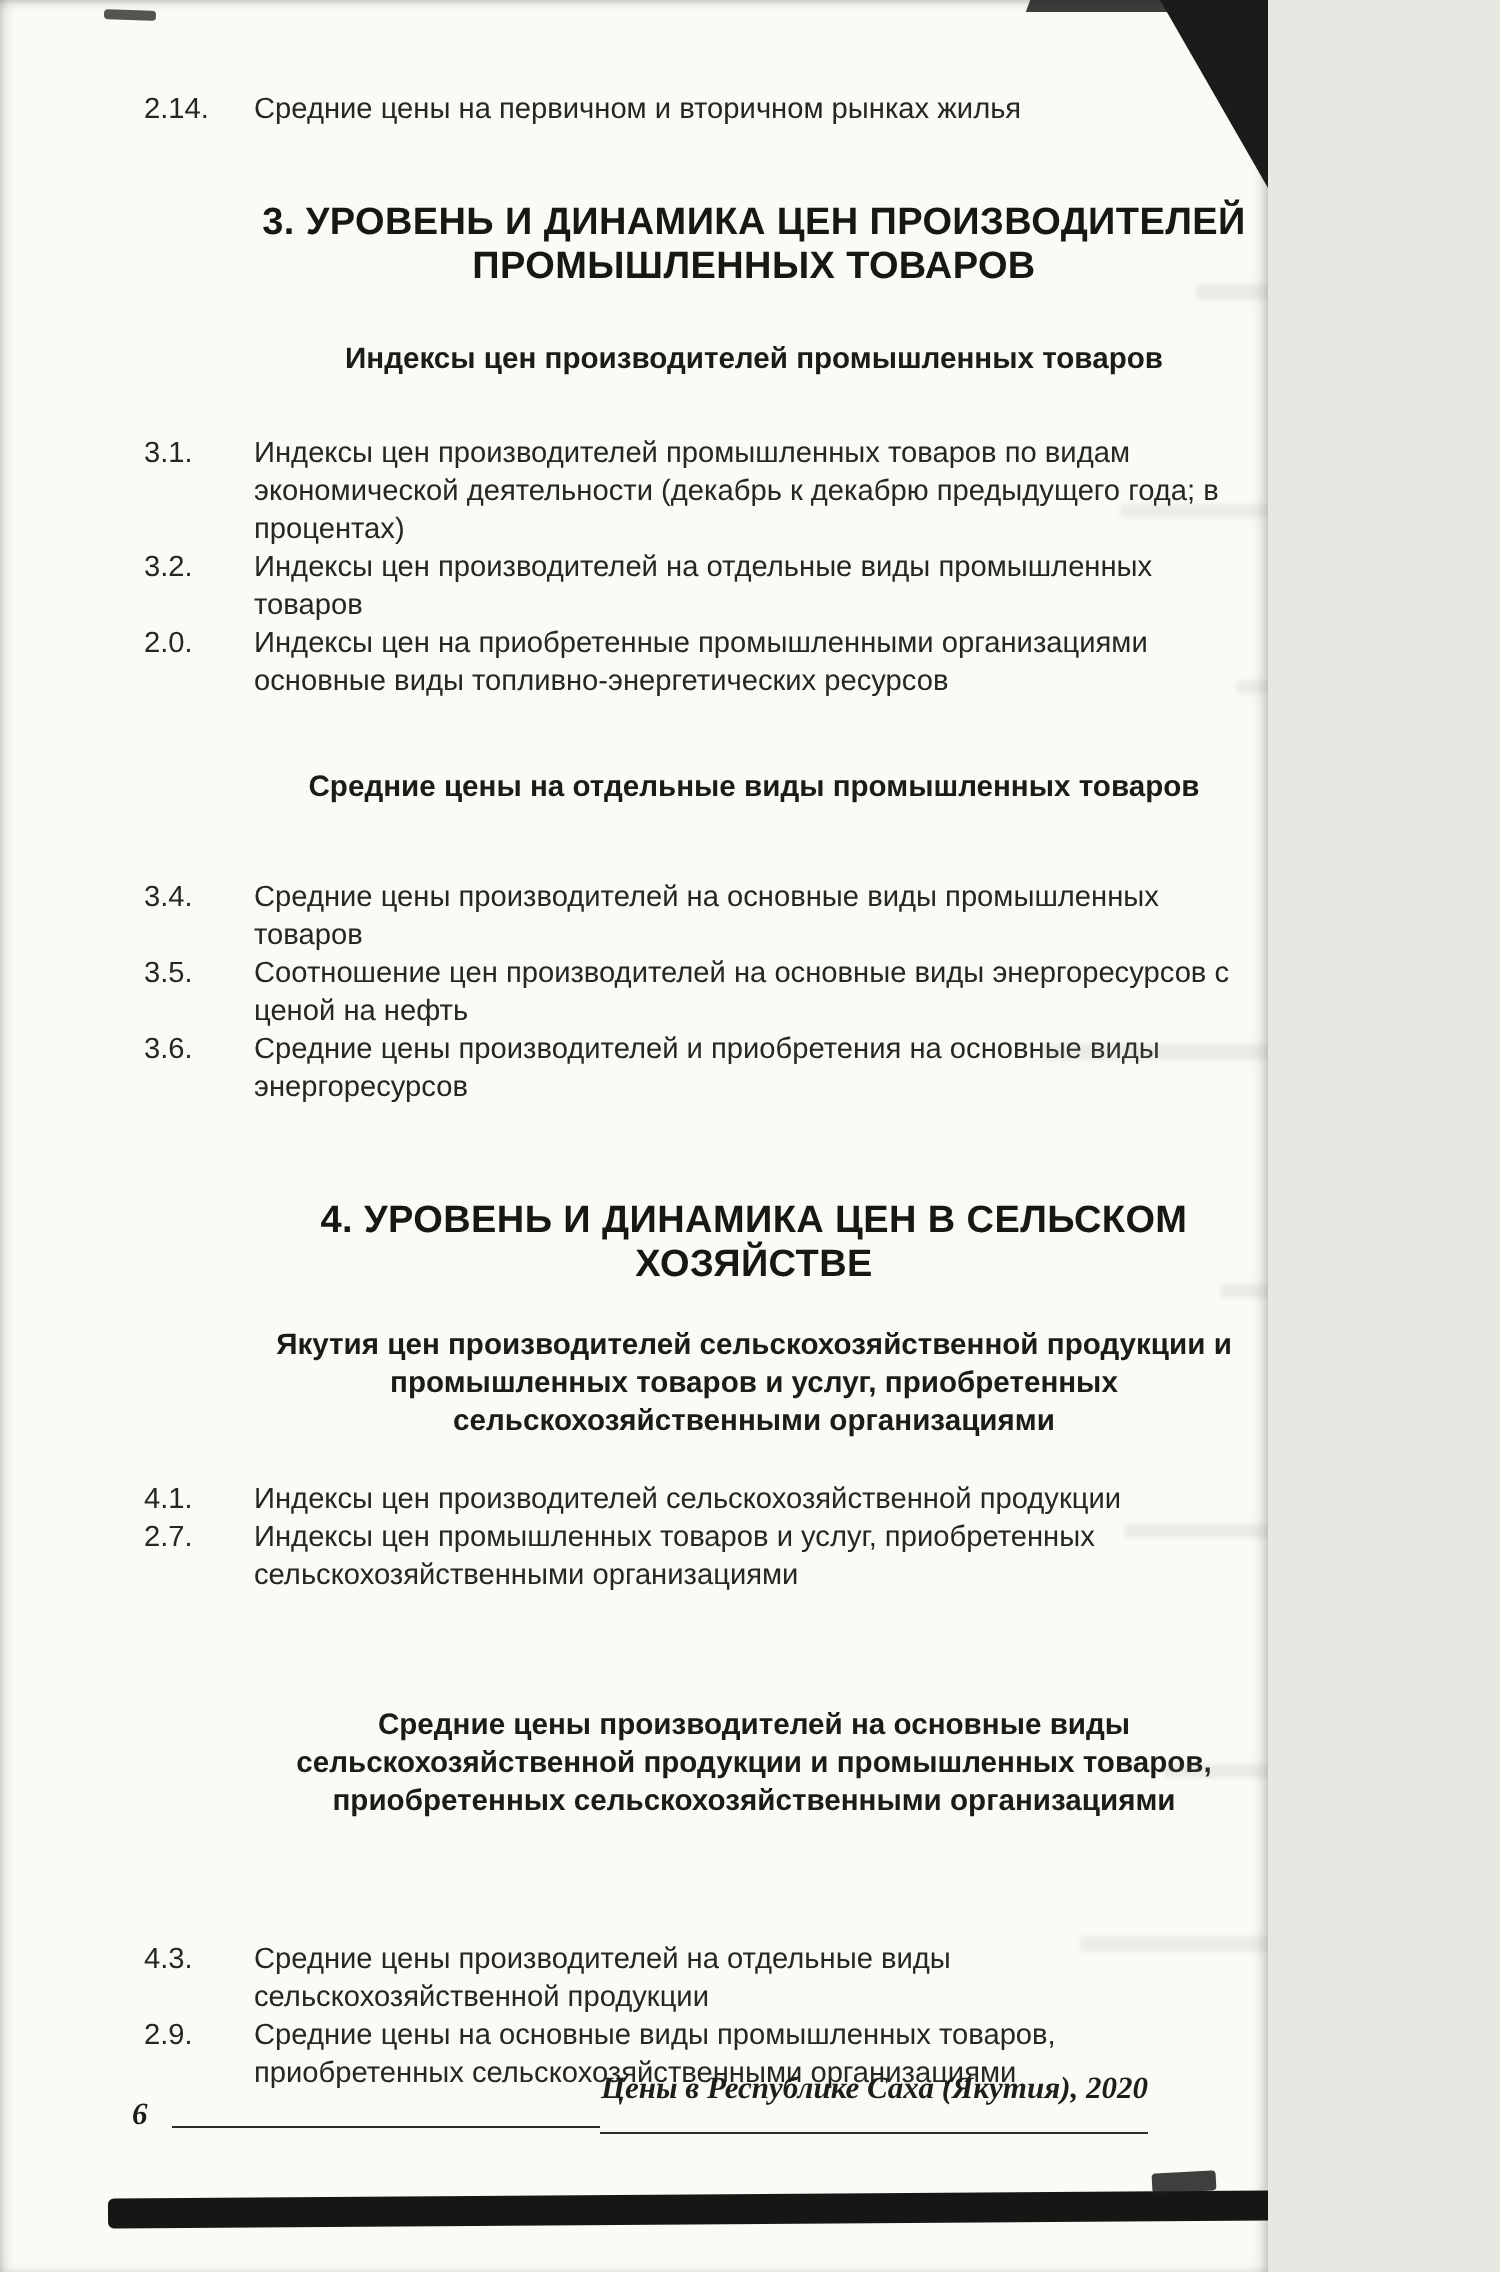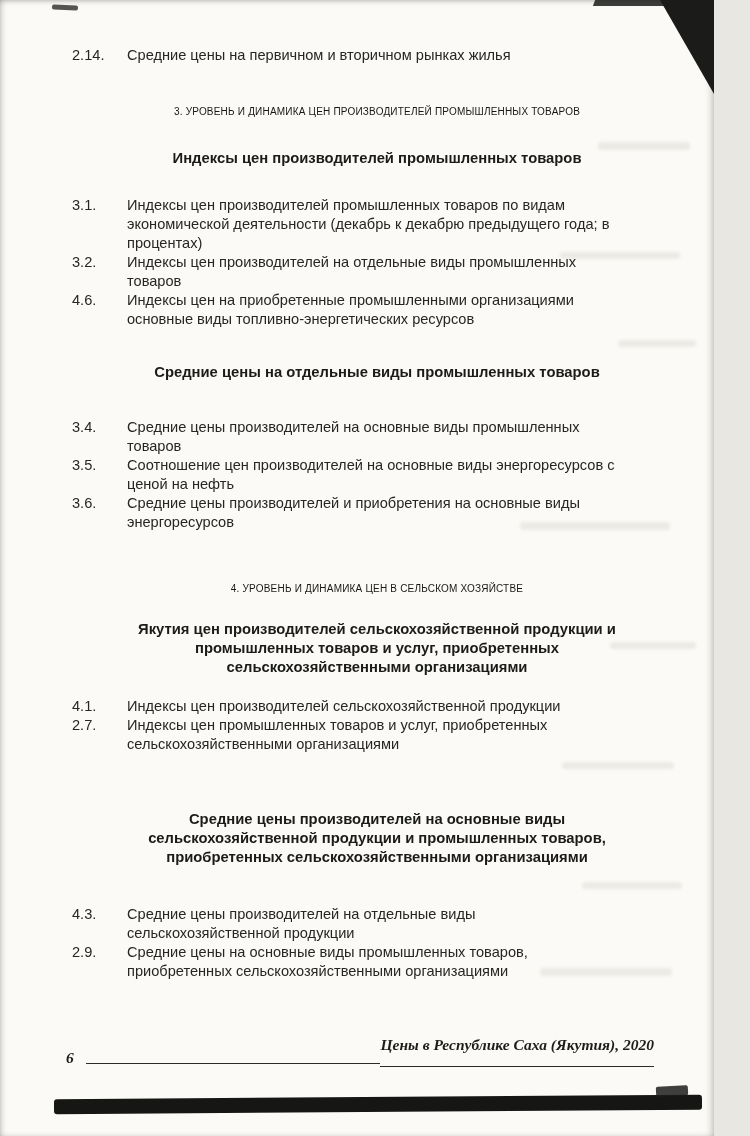--- a/index.html
+++ b/index.html
@@ -1,38 +1,38 @@
 <!DOCTYPE html>
 <html><head>
 <meta charset="utf-8">
 <style>
   * { margin:0; padding:0; box-sizing:border-box; }
   html, body { width:750px; height:1136px; overflow:hidden; }
   body { background:#e9e7e2; font-family:"Liberation Sans", sans-serif; }
 
   .scan-page {
-    position:relative; width:714px; height:1136px;
+    position:relative; width:634px; height:1136px;
     background:#fbfaf6;
     box-shadow: inset 4px 0 7px -4px rgba(0,0,0,.30),
                 inset -5px 0 8px -4px rgba(0,0,0,.28),
                 inset 0 4px 7px -4px rgba(0,0,0,.22);
     overflow:hidden;
   }
 
   .content {
     position:absolute; left:72px; top:46px; width:610px;
     color:#262623; font-size:14.6px; line-height:19px;
   }
 
   .item { display:flex; }
   .item .num { flex:0 0 55px; }
   .item .txt { width:500px; }
 
   .sect {
-    text-align:center; font-weight:normal; font-size:10px; line-height:22px;
+    text-align:center; font-weight:bold; font-size:19px; line-height:22px;
     color:#171714; max-width:520px; margin-left:auto; margin-right:auto;
     letter-spacing:.2px;
   }
   .sub {
     text-align:center; font-weight:bold; font-size:14.8px; line-height:19px;
     color:#1b1b18; margin-left:auto; margin-right:auto;
   }
   .sub.narrow { max-width:480px; }
 
   .footer {
@@ -88,21 +88,21 @@
 
     <div class="item" style="margin-top:28px">
       <span class="num">3.1.</span>
       <span class="txt">Индексы цен производителей промышленных товаров по видам экономической деятельности (декабрь к декабрю предыдущего года; в процентах)</span>
     </div>
     <div class="item">
       <span class="num">3.2.</span>
       <span class="txt">Индексы цен производителей на отдельные виды промышленных товаров</span>
     </div>
     <div class="item">
-      <span class="num">4.6.</span>
+      <span class="num">2.0.</span>
       <span class="txt">Индексы цен на приобретенные промышленными организациями основные виды топливно-энергетических ресурсов</span>
     </div>
 
     <div class="sub" style="margin-top:34px">Средние цены на отдельные виды промышленных товаров</div>
 
     <div class="item" style="margin-top:36px">
       <span class="num">3.4.</span>
       <span class="txt">Средние цены производителей на основные виды промышленных товаров</span>
     </div>
     <div class="item">
@@ -122,21 +122,21 @@
       <span class="num">4.1.</span>
       <span class="txt">Индексы цен производителей сельскохозяйственной продукции</span>
     </div>
     <div class="item">
       <span class="num">2.7.</span>
       <span class="txt">Индексы цен промышленных товаров и услуг, приобретенных сельскохозяйственными организациями</span>
     </div>
 
     <div class="sub narrow" style="margin-top:56px">Средние цены производителей на основные виды сельскохозяйственной продукции и промышленных товаров, приобретенных сельскохозяйственными организациями</div>
 
-    <div class="item" style="margin-top:38px">
+    <div class="item" style="margin-top:60px">
       <span class="num">4.3.</span>
       <span class="txt">Средние цены производителей на отдельные виды сельскохозяйственной продукции</span>
     </div>
     <div class="item">
       <span class="num">2.9.</span>
       <span class="txt">Средние цены на основные виды промышленных товаров, приобретенных сельскохозяйственными организациями</span>
     </div>
 
   </div>
 

